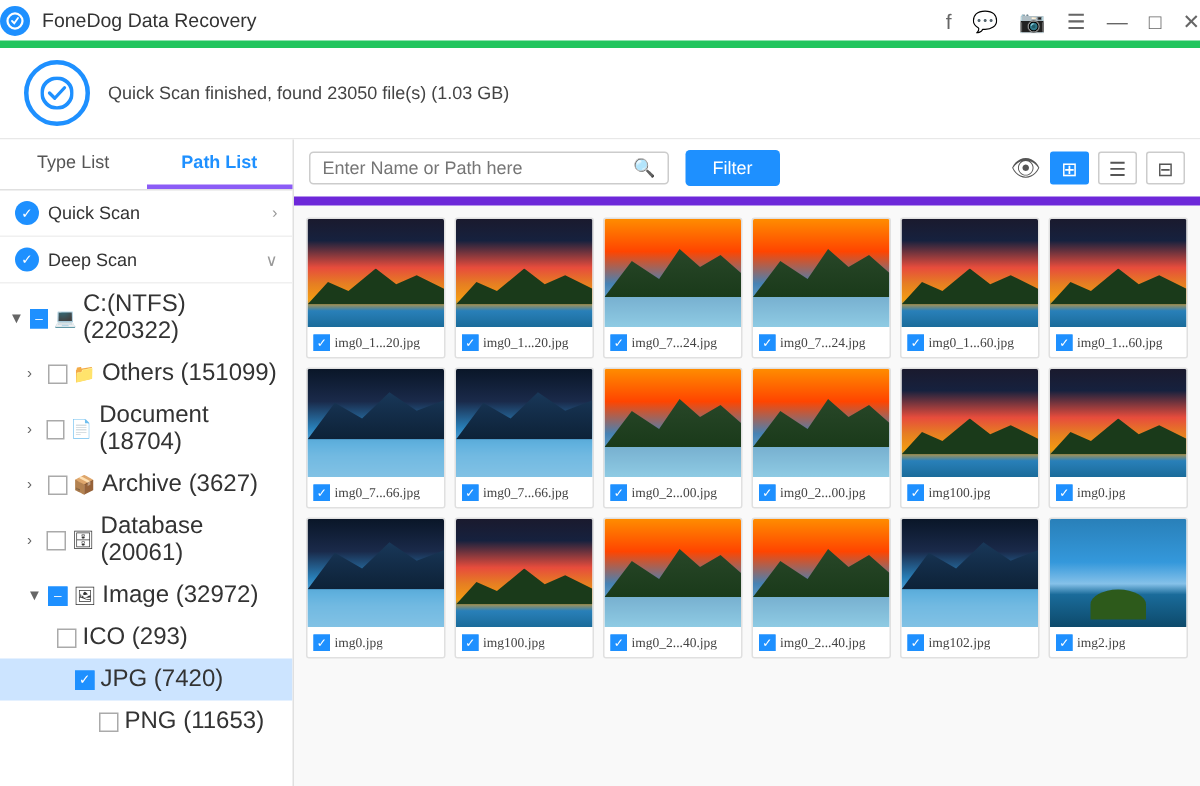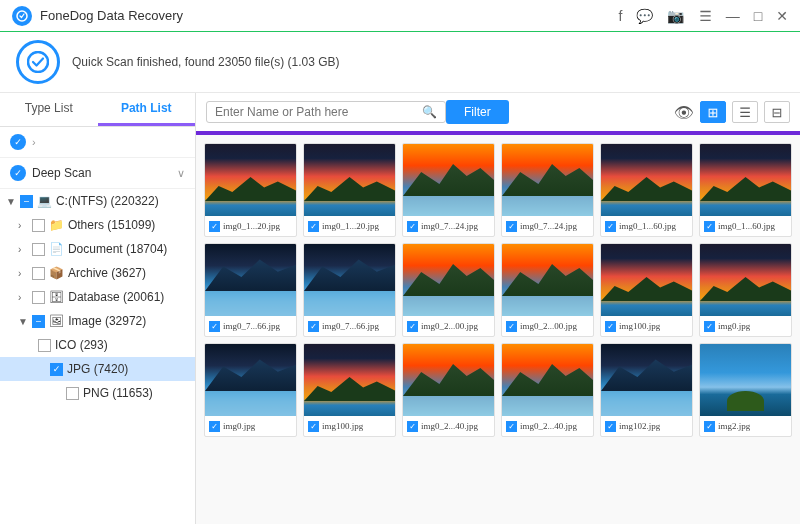--- a/index.html
+++ b/index.html
@@ -3,22 +3,22 @@
   <meta charset="utf-8">
   <style>
     * { box-sizing: border-box; margin: 0; padding: 0; }
     body { font-family: 'Segoe UI', Arial, sans-serif; font-size: 12px; background: #f0f0f0; width: 800px; height: 524px; overflow: hidden; }
 
     .title-bar {
       background: #ffffff;
       height: 32px;
       display: flex;
       align-items: center;
-      padding: 0 12px;
-      border-bottom: 1px solid #22c55e;
+      padding: 0 0;
+      border-bottom: 5px solid #22c55e;
     }
     .title-bar-logo { width: 20px; height: 20px; background: #1e90ff; border-radius: 50%; margin-right: 8px; display: flex; align-items: center; justify-content: center; }
     .title-bar-title { font-size: 13px; color: #333; flex: 1; }
     .title-bar-icons { display: flex; gap: 14px; align-items: center; }
     .title-bar-icon { color: #666; font-size: 14px; cursor: pointer; }
 
     .header-bar {
       background: #ffffff;
       padding: 8px 16px;
       border-bottom: 1px solid #e8e8e8;
@@ -49,35 +49,35 @@
     .scan-item .arrow { color: #999; font-size: 11px; }
 
     .tree-container { flex: 1; overflow-y: auto; }
     .tree-item { display: flex; align-items: center; padding: 5px 6px; cursor: pointer; font-size: 12px; color: #333; }
     .tree-item.selected { background: #cce4ff; }
     .tree-item .expand { width: 14px; color: #666; font-size: 10px; }
     .tree-item .checkbox { width: 13px; height: 13px; border: 1px solid #aaa; margin-right: 4px; display: flex; align-items: center; justify-content: center; font-size: 9px; }
     .tree-item .checkbox.checked { background: #1e90ff; border-color: #1e90ff; color: white; }
     .tree-item .checkbox.partial { background: #1e90ff; border-color: #1e90ff; color: white; }
     .tree-item .folder-icon { margin-right: 4px; font-size: 12px; }
-    .tree-item .item-label { font-size: 12px; }
+    .tree-item .item-label { font-size: 16px; }
 
     .content-area {
       flex: 1;
       display: flex;
       flex-direction: column;
       background: #f9f9f9;
     }
     .content-toolbar {
       display: flex;
       align-items: center;
       padding: 7px 10px;
-      gap: 0;
+      gap: 11px;
       background: #ffffff;
-      border-bottom: 4px solid #6d28d9;
+      border-bottom: 6px solid #6d28d9;
     }
     .search-box {
       display: flex;
       align-items: center;
       border: 1px solid #ccc;
       border-radius: 3px;
       padding: 3px 8px;
       flex: 1;
       max-width: 240px;
       background: white;
@@ -235,20 +235,21 @@
 <div class="main-container">
 
   <div class="sidebar">
     <div class="tab-bar">
       <div class="tab">Type List</div>
       <div class="tab active">Path List</div>
     </div>
 
     <div class="scan-item">
       <div class="check-circle">✓</div>
+      <span class="label">Quick Scan</span>
       <span class="arrow">›</span>
     </div>
     <div class="scan-item">
       <div class="check-circle">✓</div>
       <span class="label">Deep Scan</span>
       <span class="arrow">∨</span>
     </div>
 
     <div class="tree-container">
 

